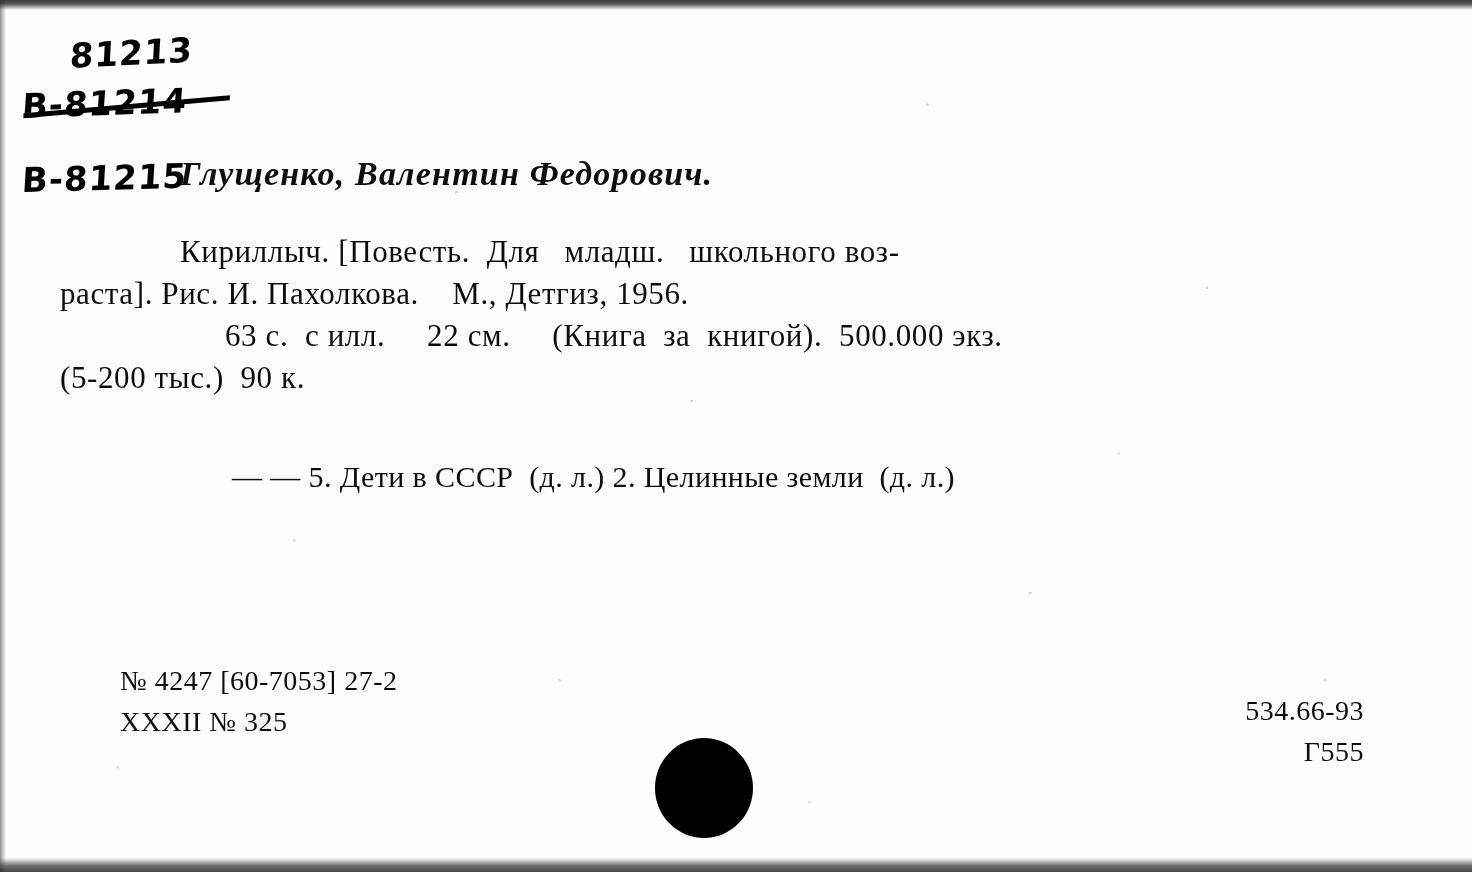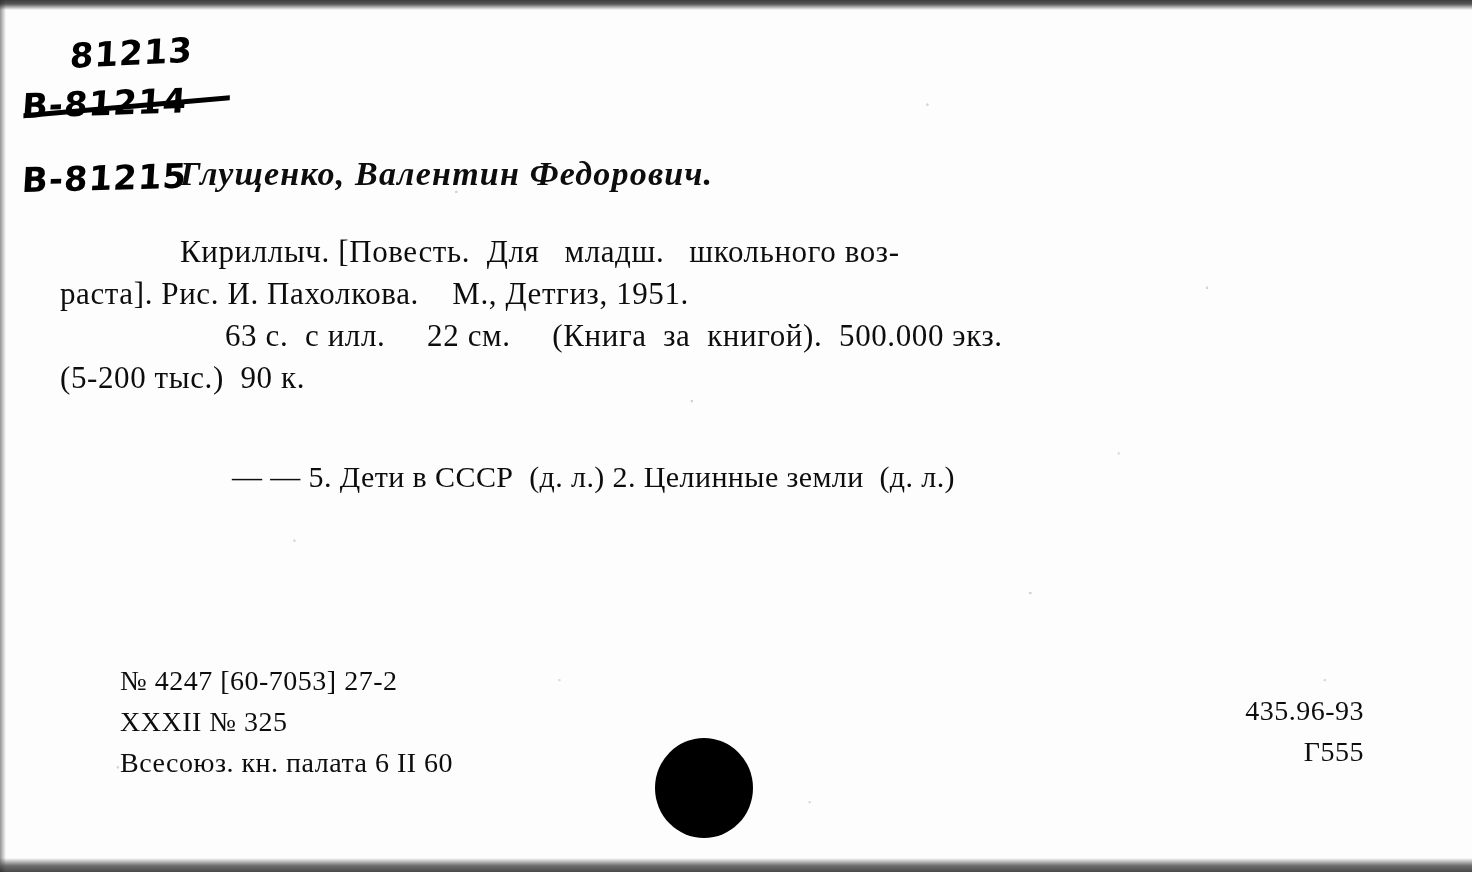--- a/index.html
+++ b/index.html
@@ -140,32 +140,31 @@
     <span>B-81214</span>
     <span class="strike"></span>
   </div>
 
   <div class="hand" id="hand3">B-81215</div>
 
   <div class="author">Глущенко, Валентин Федорович.</div>
 
   <div class="body-block">
     <div class="ln indent">Кириллыч. [Повесть.  Для   младш.   школьного воз-</div>
-    <div class="ln">раста]. Рис. И. Пахолкова.    М., Детгиз, 1951.</div>
+    <div class="ln">раста]. Рис. И. Пахолкова.    М., Детгиз, 1956.</div>
     <div class="ln indent2">63 с.  с илл.     22 см.     (Книга  за  книгой).  500.000 экз.</div>
     <div class="ln">(5-200 тыс.)  90 к.</div>
   </div>
 
   <div class="subjects">— — 5. Дети в СССР  (д. л.) 2. Целинные земли  (д. л.)</div>
 
   <div class="footer-left">
     <div>№ 4247 [60-7053]  27-2</div>
     <div>XXXII № 325</div>
-    <div>Всесоюз.  кн.  палата 6 II 60</div>
   </div>
 
   <div class="footer-right">
-    <div>435.96-93</div>
+    <div>534.66-93</div>
     <div>Г555</div>
   </div>
 
   <div class="blob"></div>
 </div>
 
 </body></html>

